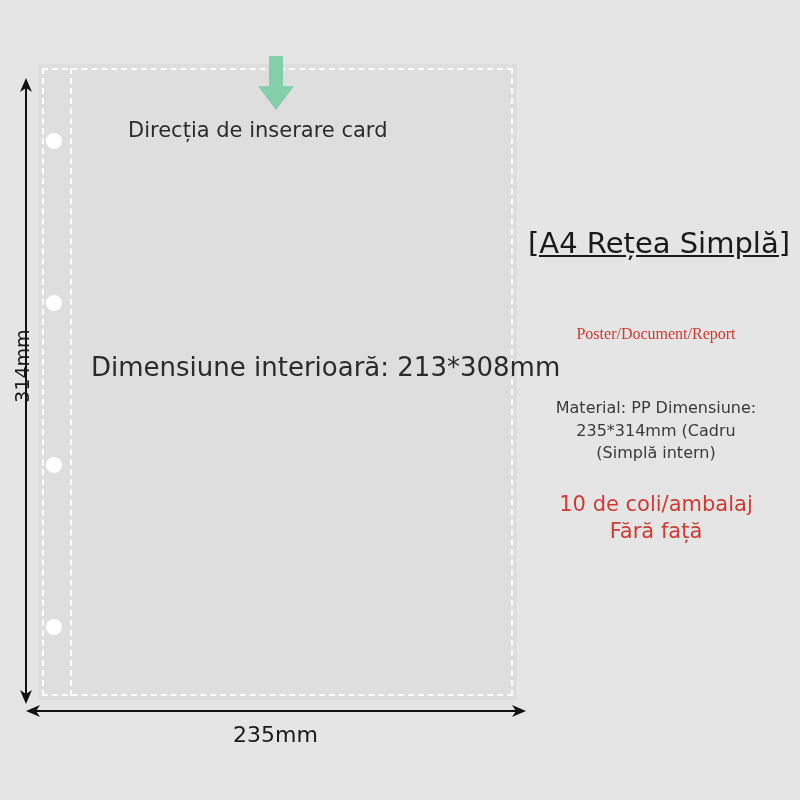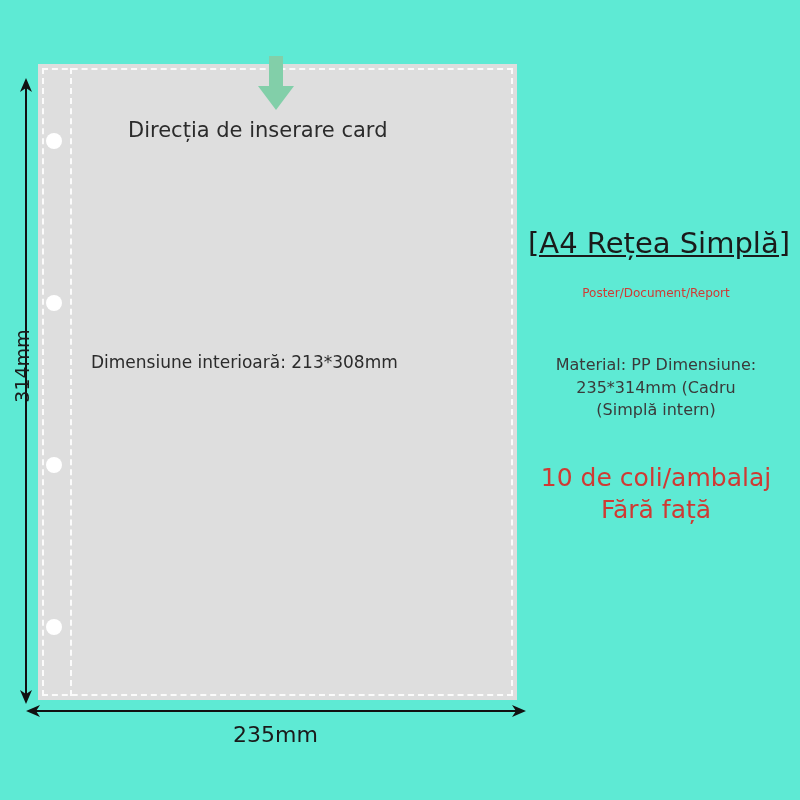--- a/index.html
+++ b/index.html
@@ -7,21 +7,21 @@
     padding: 0;
     background: #ffffff;
   }
   body {
     font-family: "DejaVu Sans", sans-serif;
   }
   #canvas {
     position: relative;
     width: 800px;
     height: 800px;
-    background: #5eead4;
+    background: #e5e5e5;
     overflow: hidden;
   }
 
   
   .sheet {
     position: absolute;
     left: 38px;
     top: 64px;
     width: 479px;
     height: 636px;
@@ -73,21 +73,21 @@
     left: 128px;
     top: 118px;
     font-size: 21px;
     color: #2b2b2b;
     white-space: nowrap;
   }
   .label-inner-size {
     position: absolute;
     left: 91px;
     top: 352px;
-    font-size: 17px;
+    font-size: 26px;
     color: #2b2b2b;
     white-space: nowrap;
     text-align: center;
   }
 
   
   .dim-vertical {
     position: absolute;
     left: 12px;
     top: 78px;
@@ -132,36 +132,37 @@
     width: 256px;
   }
   .info-title {
     font-size: 29px;
     color: #1a1a1a;
     line-height: 1.2;
     white-space: nowrap;
     text-decoration: underline;
   }
   .info-usage {
-    margin-top: 25px;
-    font-size: 12px;
+    margin-top: 64px;
+    font-size: 16px;
     color: #cf3a34;
     text-align: center;
     white-space: nowrap;
+    font-family: Liberation Serif, serif;
   }
   .info-material {
     margin-top: 54px;
     font-size: 16px;
     color: #3a3a3a;
     text-align: center;
     line-height: 1.42;
   }
   .info-pack {
-    margin-top: 40px;
-    font-size: 25px;
+    margin-top: 26px;
+    font-size: 21px;
     color: #cf3a34;
     text-align: center;
     line-height: 1.3;
   }
 </style>
 </head>
 <body>
 
 <div id="canvas">
 

